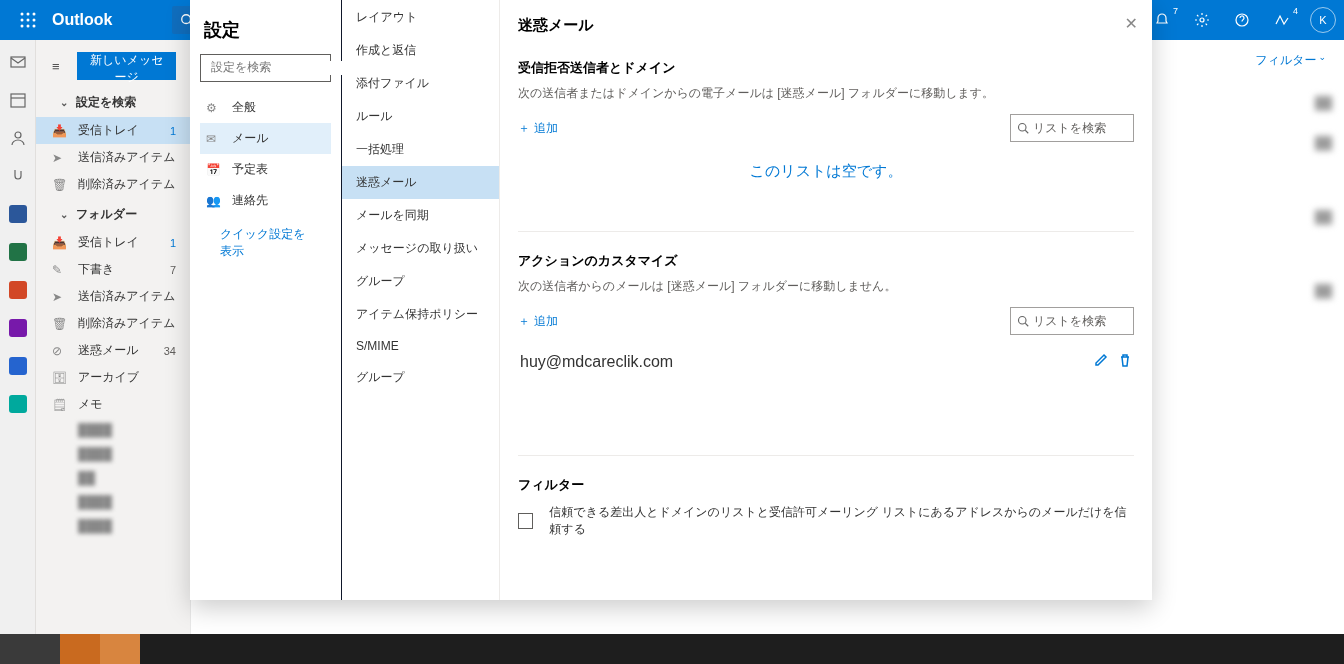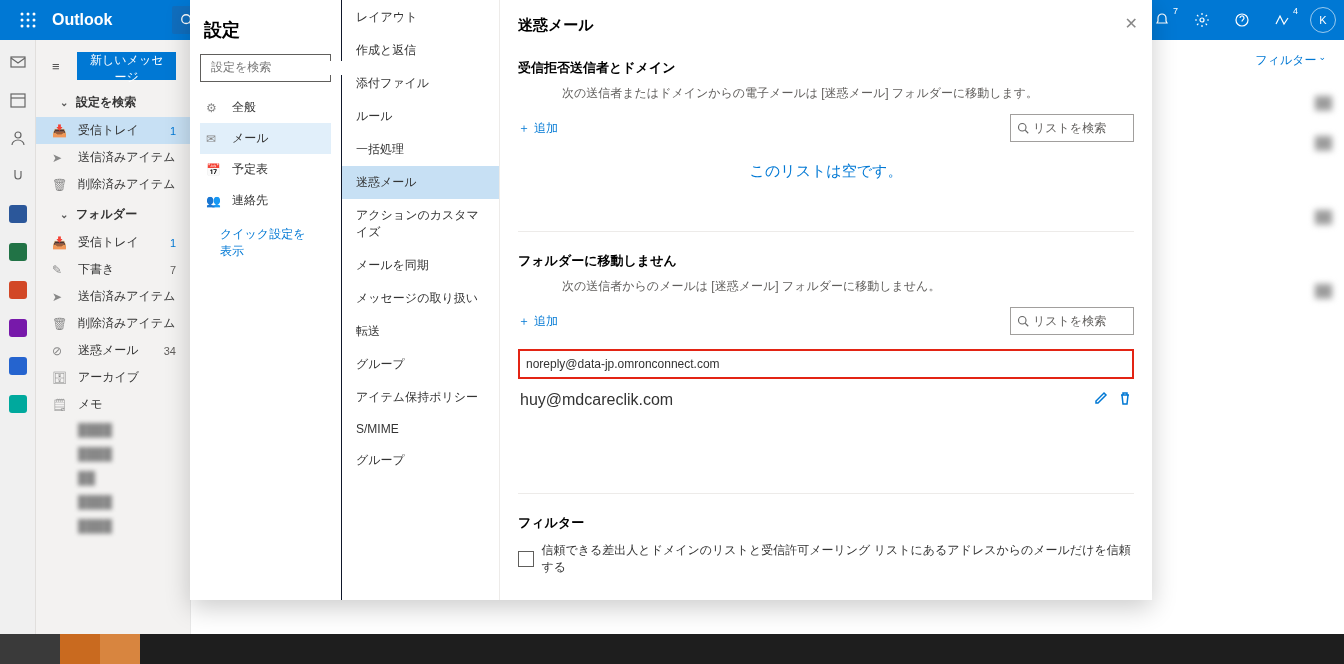--- a/index.html
+++ b/index.html
@@ -51,32 +51,32 @@
     .quick-link { color: #0078d4; font-size: 12px; padding: 10px 20px; cursor: pointer; }
     
     .settings-col2 { width: 158px; border-right: 1px solid #edebe9; padding-top: 1px; }
     .sub-item { padding: 8px 14px; font-size: 12px; color: #333; cursor: pointer; }
     .sub-item.active { background: #c7e0f4; }
     
     .settings-col3 { flex: 1; padding: 16px 18px 0 18px; position: relative; overflow-y: auto; }
     .close-x { position: absolute; top: 14px; right: 14px; font-size: 16px; color: #888; cursor: pointer; }
     .panel-title { font-size: 15px; font-weight: 600; margin-bottom: 24px; }
     .section-h { font-size: 13px; font-weight: 600; margin-bottom: 8px; }
-    .section-desc { font-size: 12px; color: #605e5c; margin-bottom: 12px; margin-left: 44px; }
+    .section-desc { font-size: 12px; color: #605e5c; margin-bottom: 12px; }
     .add-search-row { display: flex; justify-content: space-between; align-items: center; margin-bottom: 14px; }
     .add-link { color: #0078d4; font-size: 12px; cursor: pointer; display: flex; align-items: center; gap: 4px; }
     .list-search { border: 1px solid #a19f9d; height: 28px; width: 124px; display: flex; align-items: center; padding: 0 6px; font-size: 12px; color: #605e5c; cursor: text; }
     .empty-msg { text-align: center; color: #0078d4; font-size: 15px; padding: 6px 0 30px 0; }
     hr.sep { border: none; border-top: 1px solid #edebe9; margin: 20px 0; }
     .email-input-row { display: flex; align-items: center; border: 2px solid #e32414; height: 30px; padding: 0 6px; margin-bottom: 8px; }
     .email-input-row input { border: none; outline: none; font-size: 12px; flex: 1; color: #333; }
     .email-row { display: flex; align-items: center; font-size: 16px; color: #333; padding: 4px 2px; }
     .email-row .actions { margin-left: auto; display: flex; gap: 10px; color: #0078d4; }
     .filter-h { font-size: 13px; font-weight: 600; margin-top: 28px; margin-bottom: 10px; }
-    .chk-row { display: flex; align-items: center; gap: 8px; font-size: 12px; color: #333; }
+    .chk-row { display: flex; align-items: center; gap: 16px; font-size: 12px; color: #333; }
     .chk { width: 16px; height: 16px; border: 1px solid #605e5c; }
     
     .bottom-bar { position: absolute; bottom: 0; left: 0; right: 0; height: 30px; background: #1e1e1e; display: flex; align-items: center; }
     .bb-seg { height: 100%; }
   </style>
 </head>
 <body>
 
 <div class="topbar">
   <div class="app-launcher">
@@ -318,24 +318,22 @@
     <div class="quick-link">クイック設定を表示</div>
   </div>
 
   <div class="settings-col2">
     <div class="sub-item">レイアウト</div>
     <div class="sub-item">作成と返信</div>
     <div class="sub-item">添付ファイル</div>
     <div class="sub-item">ルール</div>
     <div class="sub-item">一括処理</div>
     <div class="sub-item active">迷惑メール</div>
-    <div class="sub-item">アクションのカスタマイズ</div>
     <div class="sub-item">メールを同期</div>
     <div class="sub-item">メッセージの取り扱い</div>
-    <div class="sub-item">転送</div>
     <div class="sub-item">グループ</div>
     <div class="sub-item">アイテム保持ポリシー</div>
     <div class="sub-item">S/MIME</div>
     <div class="sub-item">グループ</div>
   </div>
 
   <div class="settings-col3">
     <div class="close-x">✕</div>
     <div class="panel-title">迷惑メール</div>
 
@@ -351,38 +349,35 @@
             <circle cx="7" cy="7" r="5"></circle>
             <line x1="11" y1="11" x2="15" y2="15"></line>
           </svg>
           <span style="margin-left:4px">リストを検索</span>
         </div>
     </div>
     <div class="empty-msg">このリストは空です。</div>
 
     <hr class="sep">
 
-    <div class="section-h">フォルダーに移動しません</div>
+    <div class="section-h">アクションのカスタマイズ</div>
     <div class="section-desc">次の送信者からのメールは [迷惑メール] フォルダーに移動しません。</div>
     <div class="add-search-row">
       <div class="add-link">
           <span>＋</span>
           <span>追加</span>
         </div>
       <div class="list-search">
           <svg width="12" height="12" viewBox="0 0 16 16" fill="none" stroke="#666" stroke-width="1.5">
             <circle cx="7" cy="7" r="5"></circle>
             <line x1="11" y1="11" x2="15" y2="15"></line>
           </svg>
           <span style="margin-left:4px">リストを検索</span>
         </div>
     </div>
-    <div class="email-input-row">
-      <input value="noreply@data-jp.omronconnect.com" style="">
-    </div>
     <div class="email-row">
       <span>huy@mdcareclik.com</span>
       <span class="actions">
         <span><svg width="14" height="14" fill="none" stroke="#0078d4" stroke-width="1.5">
               <path d="M10 2l2 2-8 8H2v-2z"></path>
             </svg></span>
         <span><svg width="14" height="14" fill="none" stroke="#0078d4" stroke-width="1.5">
               <path d="M3 4h8M5 4V2h4v2M4 4l1 9h4l1-9"></path>
             </svg></span>
       </span>

